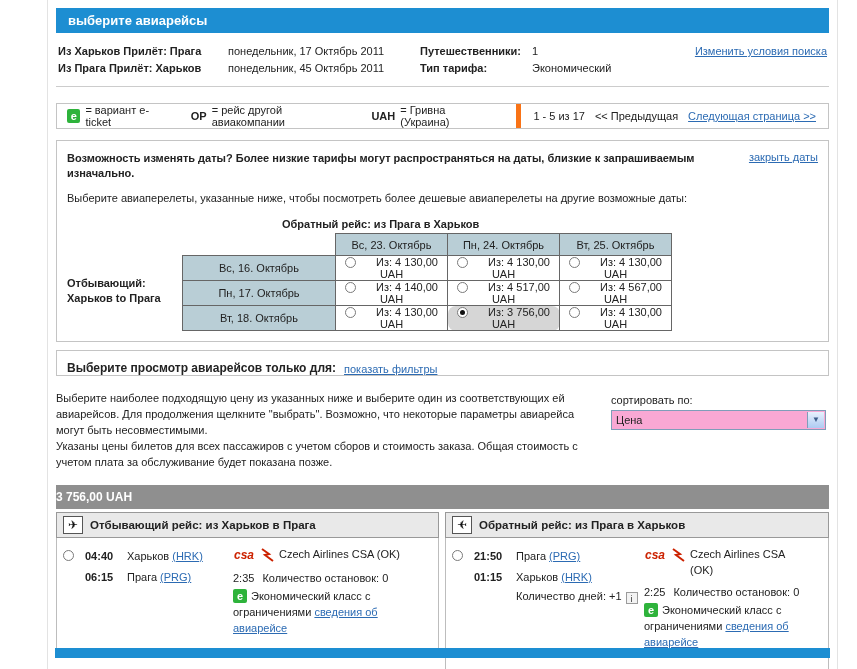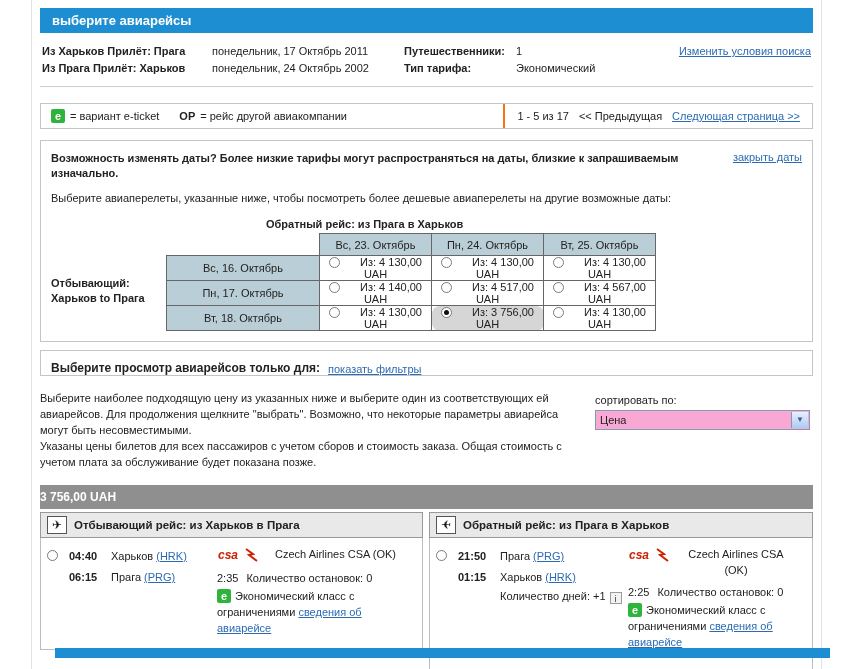--- a/index.html
+++ b/index.html
@@ -1,37 +1,37 @@
 <!DOCTYPE html>
 <html><head>
 <meta charset="utf-8">
 <style>
   * { margin:0; padding:0; box-sizing:border-box; }
   html,body { width:857px; height:669px; background:#fff; overflow:hidden; position:relative;
     font-family:"Liberation Sans", sans-serif; font-size:11px; color:#222; }
   a { color:#2c6bb3; text-decoration:underline; cursor:pointer; }
-  .frame { position:absolute; left:31px; top:0; width:791px; height:669px;
+  .frame { position:absolute; left:47px; top:0; width:791px; height:669px;
     border-left:1px solid #e3e3e3; border-right:1px solid #e3e3e3; }
   .content { padding:8px 8px 0 8px; position:relative; }
 
   .header-bar { height:25px; background:#1d8ed2; color:#fff; font-weight:bold; font-size:13px;
     line-height:25px; padding-left:12px; margin-bottom:10px; }
 
   .summary { display:grid; grid-template-columns:170px 192px 112px 1fr 190px; row-gap:5px;
     padding:2px 2px 12px 2px; border-bottom:1px solid #ccc; margin-bottom:16px; }
   .summary .lbl { font-weight:bold; }
   .summary .lnk { text-align:right; }
 
   .legend-bar { border:1px solid #c4c4c4; height:26px; display:flex; align-items:center;
     margin-bottom:11px; }
   .legend-left { display:flex; align-items:center; gap:6px; padding:0 10px; flex:1; }
   .legend-left .grp { display:flex; align-items:center; gap:5px; margin-right:14px; }
   .ebadge { display:inline-block; width:14px; height:14px; background:#2eb33b; color:#fff;
     font-weight:bold; font-size:11px; line-height:14px; text-align:center; border-radius:2px; }
-  .pager { border-left:2px solid #f97316; height:100%; display:flex; align-items:center;
+  .pager { border-left:5px solid #f97316; height:100%; display:flex; align-items:center;
     gap:10px; padding:0 12px; white-space:nowrap; }
 
   .dateflex { border:1px solid #c4c4c4; padding:10px; margin-bottom:8px; }
   .df-head { display:flex; }
   .df-head .txt { font-weight:bold; width:655px; line-height:15px; }
   .df-head .lnk { margin-left:auto; white-space:nowrap; }
   .df-instr { margin:10px 0 12px 0; line-height:15px; }
   .df-matrix { display:flex; }
   .df-outlbl { width:115px; font-weight:bold; padding-top:58px; line-height:15px; }
   .mtx-title { font-weight:bold; margin:0 0 3px 100px; }
@@ -81,21 +81,21 @@
   .timecity { width:148px; line-height:21px; }
   .card.return .timecity { width:170px; }
   .timecity .row { display:flex; }
   .timecity .t { font-weight:bold; width:42px; }
   .timecity .days { font-weight:normal; line-height:16px; margin-left:42px; }
   .info-icon { display:inline-block; width:12px; height:12px; border:1px solid #9b9b9b;
     background:#f3f3f3; color:#333; font-size:9px; line-height:12px; text-align:center;
     vertical-align:-2px; margin-left:4px; cursor:pointer; }
   .bd-right { width:196px; line-height:16px; }
   .card.return .bd-right { width:158px; }
-  .logo-row { display:flex; align-items:flex-start; gap:16px; margin-bottom:6px;text-align:center; }
+  .logo-row { display:flex; align-items:flex-start; gap:4px; margin-bottom:6px; }
   .csa-logo { flex:0 0 auto; }
   .dur-row { margin-bottom:2px; }
   .dur { margin-right:8px; }
   .class-row .ebadge { margin-right:4px; }
 
   .bottom-bar { position:absolute; left:55px; top:648px; width:775px; height:10px;
     background:#1d8ed2; z-index:5; }
 </style>
 </head>
 <body>
@@ -107,36 +107,40 @@
     <span>выберите авиарейсы</span>
   </div>
 
   <div class="summary">
     <span class="lbl">Из Харьков Прилёт: Прага</span>
     <span>понедельник, 17 Октябрь 2011</span>
     <span class="lbl">Путешественники:</span>
     <span>1</span>
     <span class="lnk"><a>Изменить условия поиска</a></span>
     <span class="lbl">Из Прага Прилёт: Харьков</span>
-    <span>понедельник, 24 Октябрь 2002</span>
+    <span>понедельник, 45 Октябрь 2011</span>
     <span class="lbl">Тип тарифа:</span>
     <span>Экономический</span>
     <span></span>
   </div>
 
   <div class="legend-bar">
     <div class="legend-left">
       <span class="grp">
         <span class="ebadge">e</span>
         <span>= вариант e-ticket</span>
       </span>
       <span class="grp">
         <b>OP</b>
         <span>= рейс другой авиакомпании</span>
       </span>
+      <span class="grp">
+        <b>UAH</b>
+        <span>= Гривна (Украина)</span>
+      </span>
     </div>
     <div class="pager">
       <span>1 - 5 из 17</span>
       <span>&lt;&lt; Предыдущая</span>
       <a>Следующая страница &gt;&gt;</a>
     </div>
   </div>
 
   <div class="dateflex">
     <div class="df-head">

